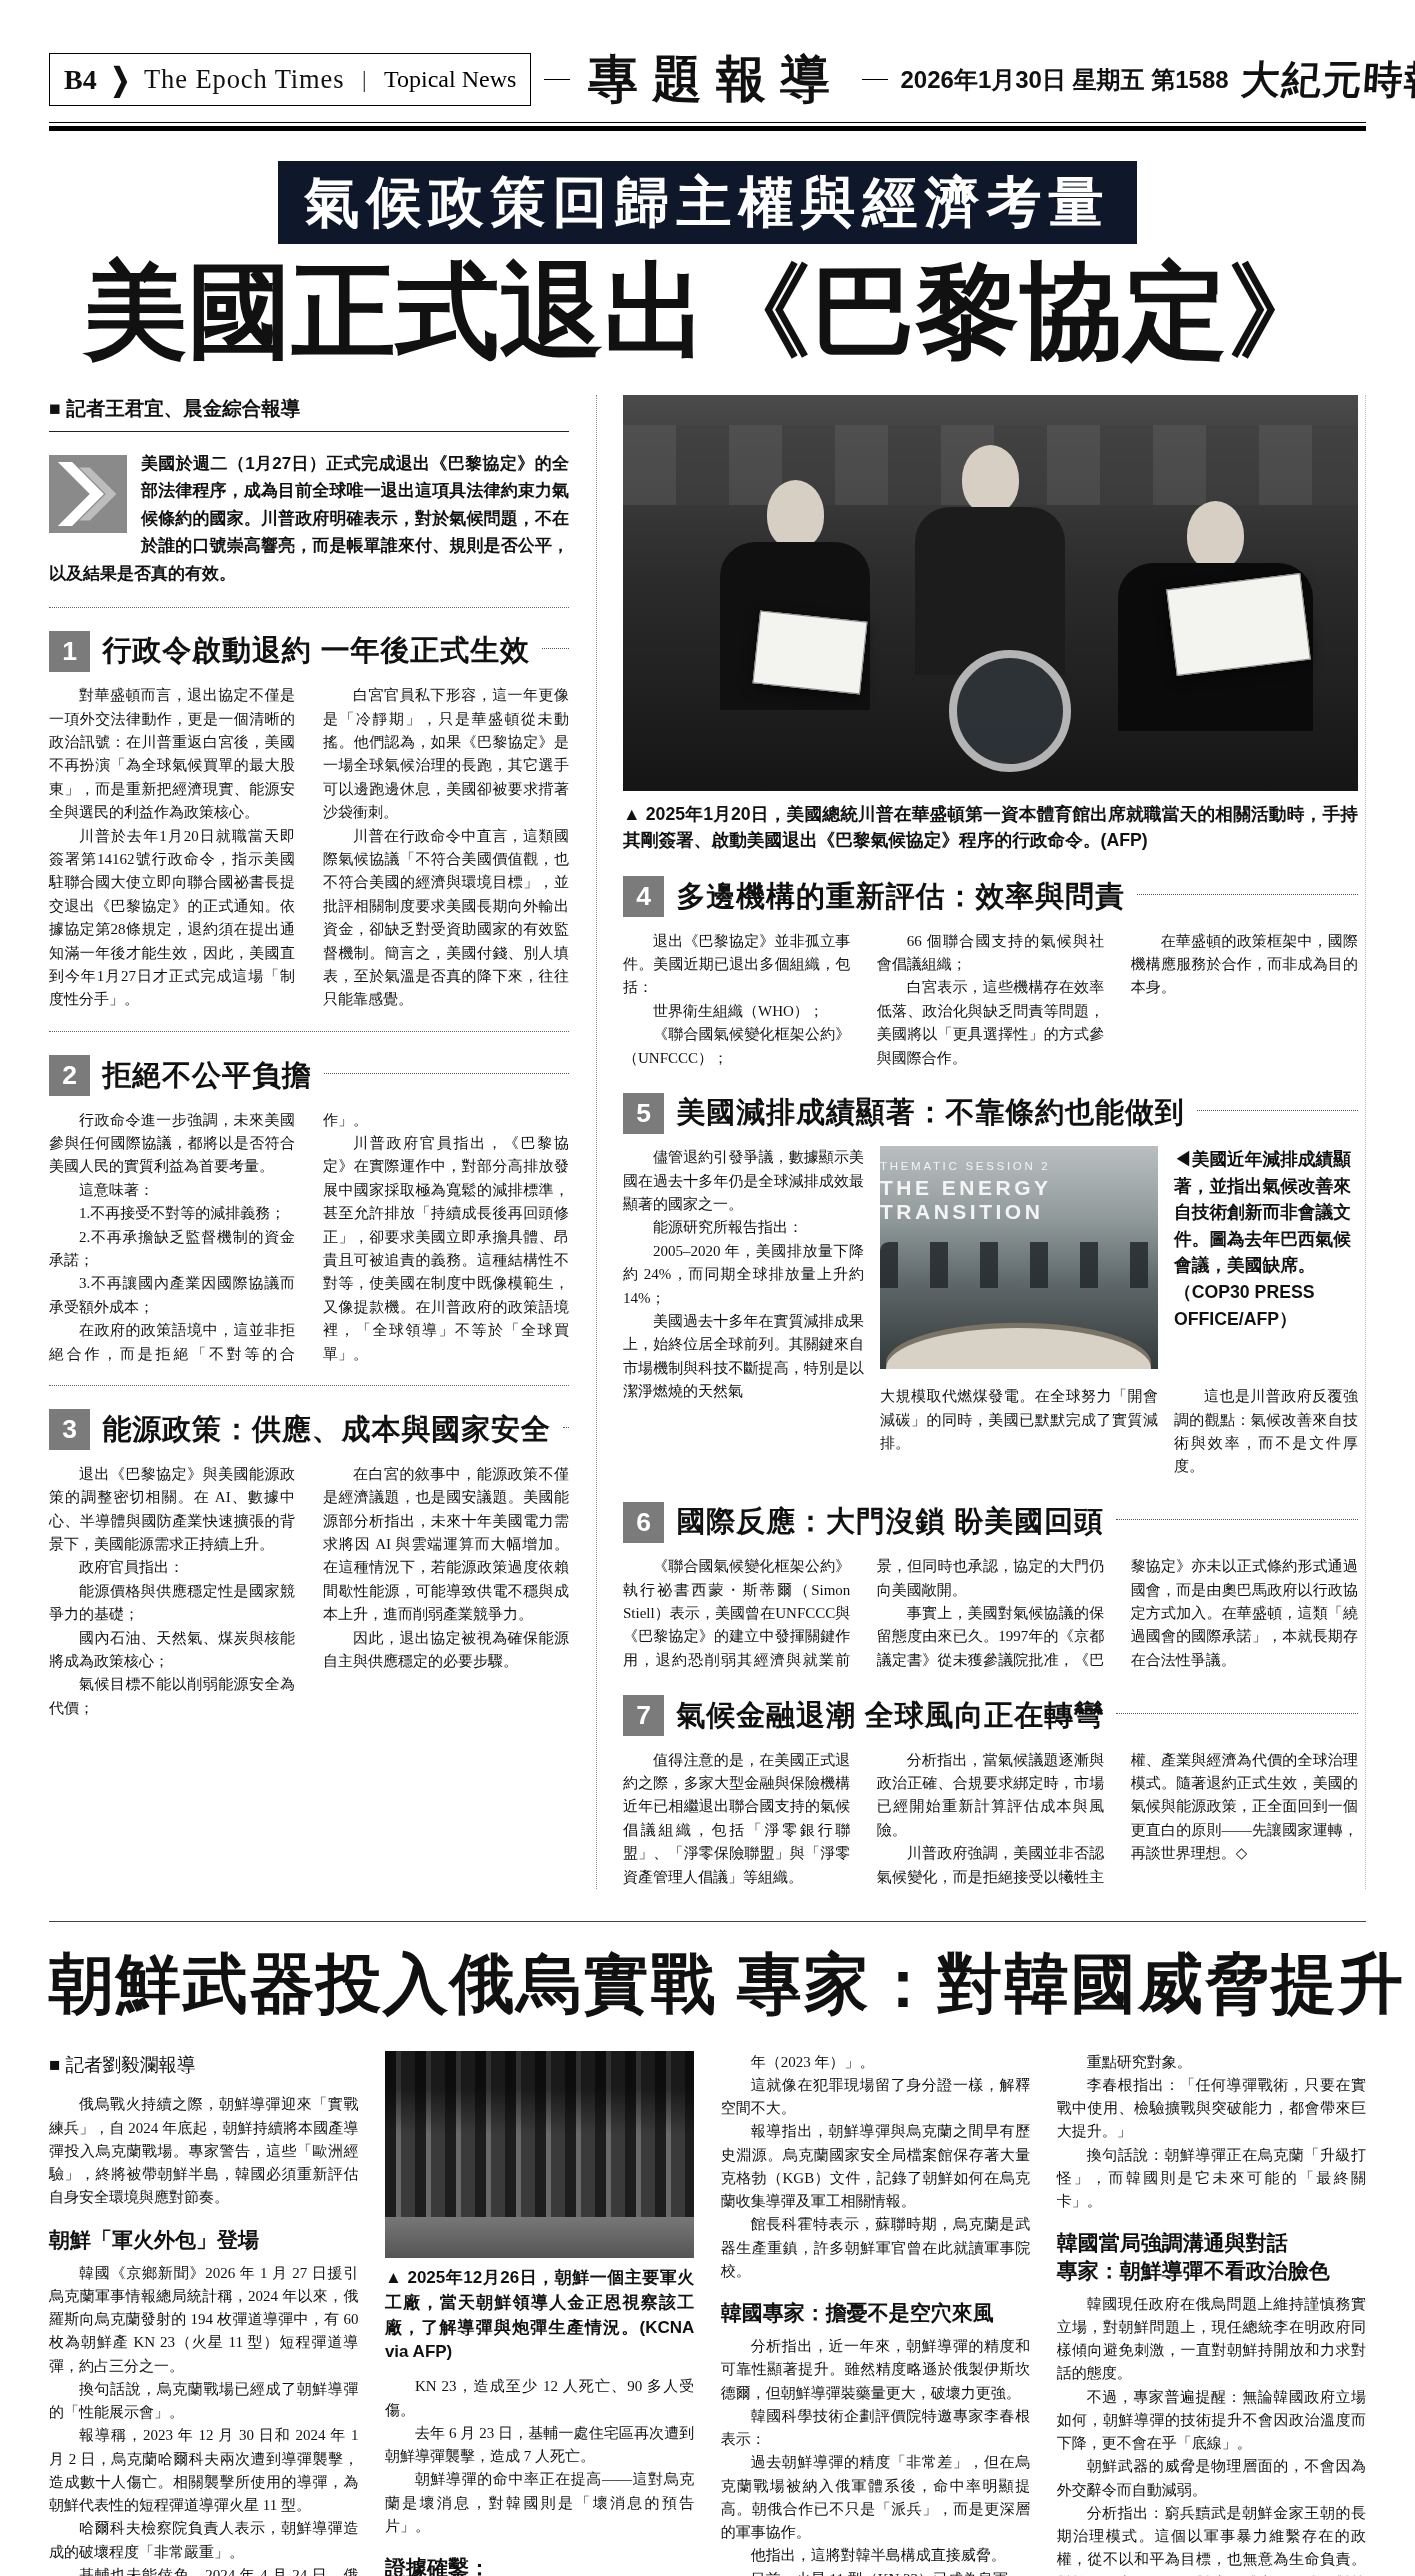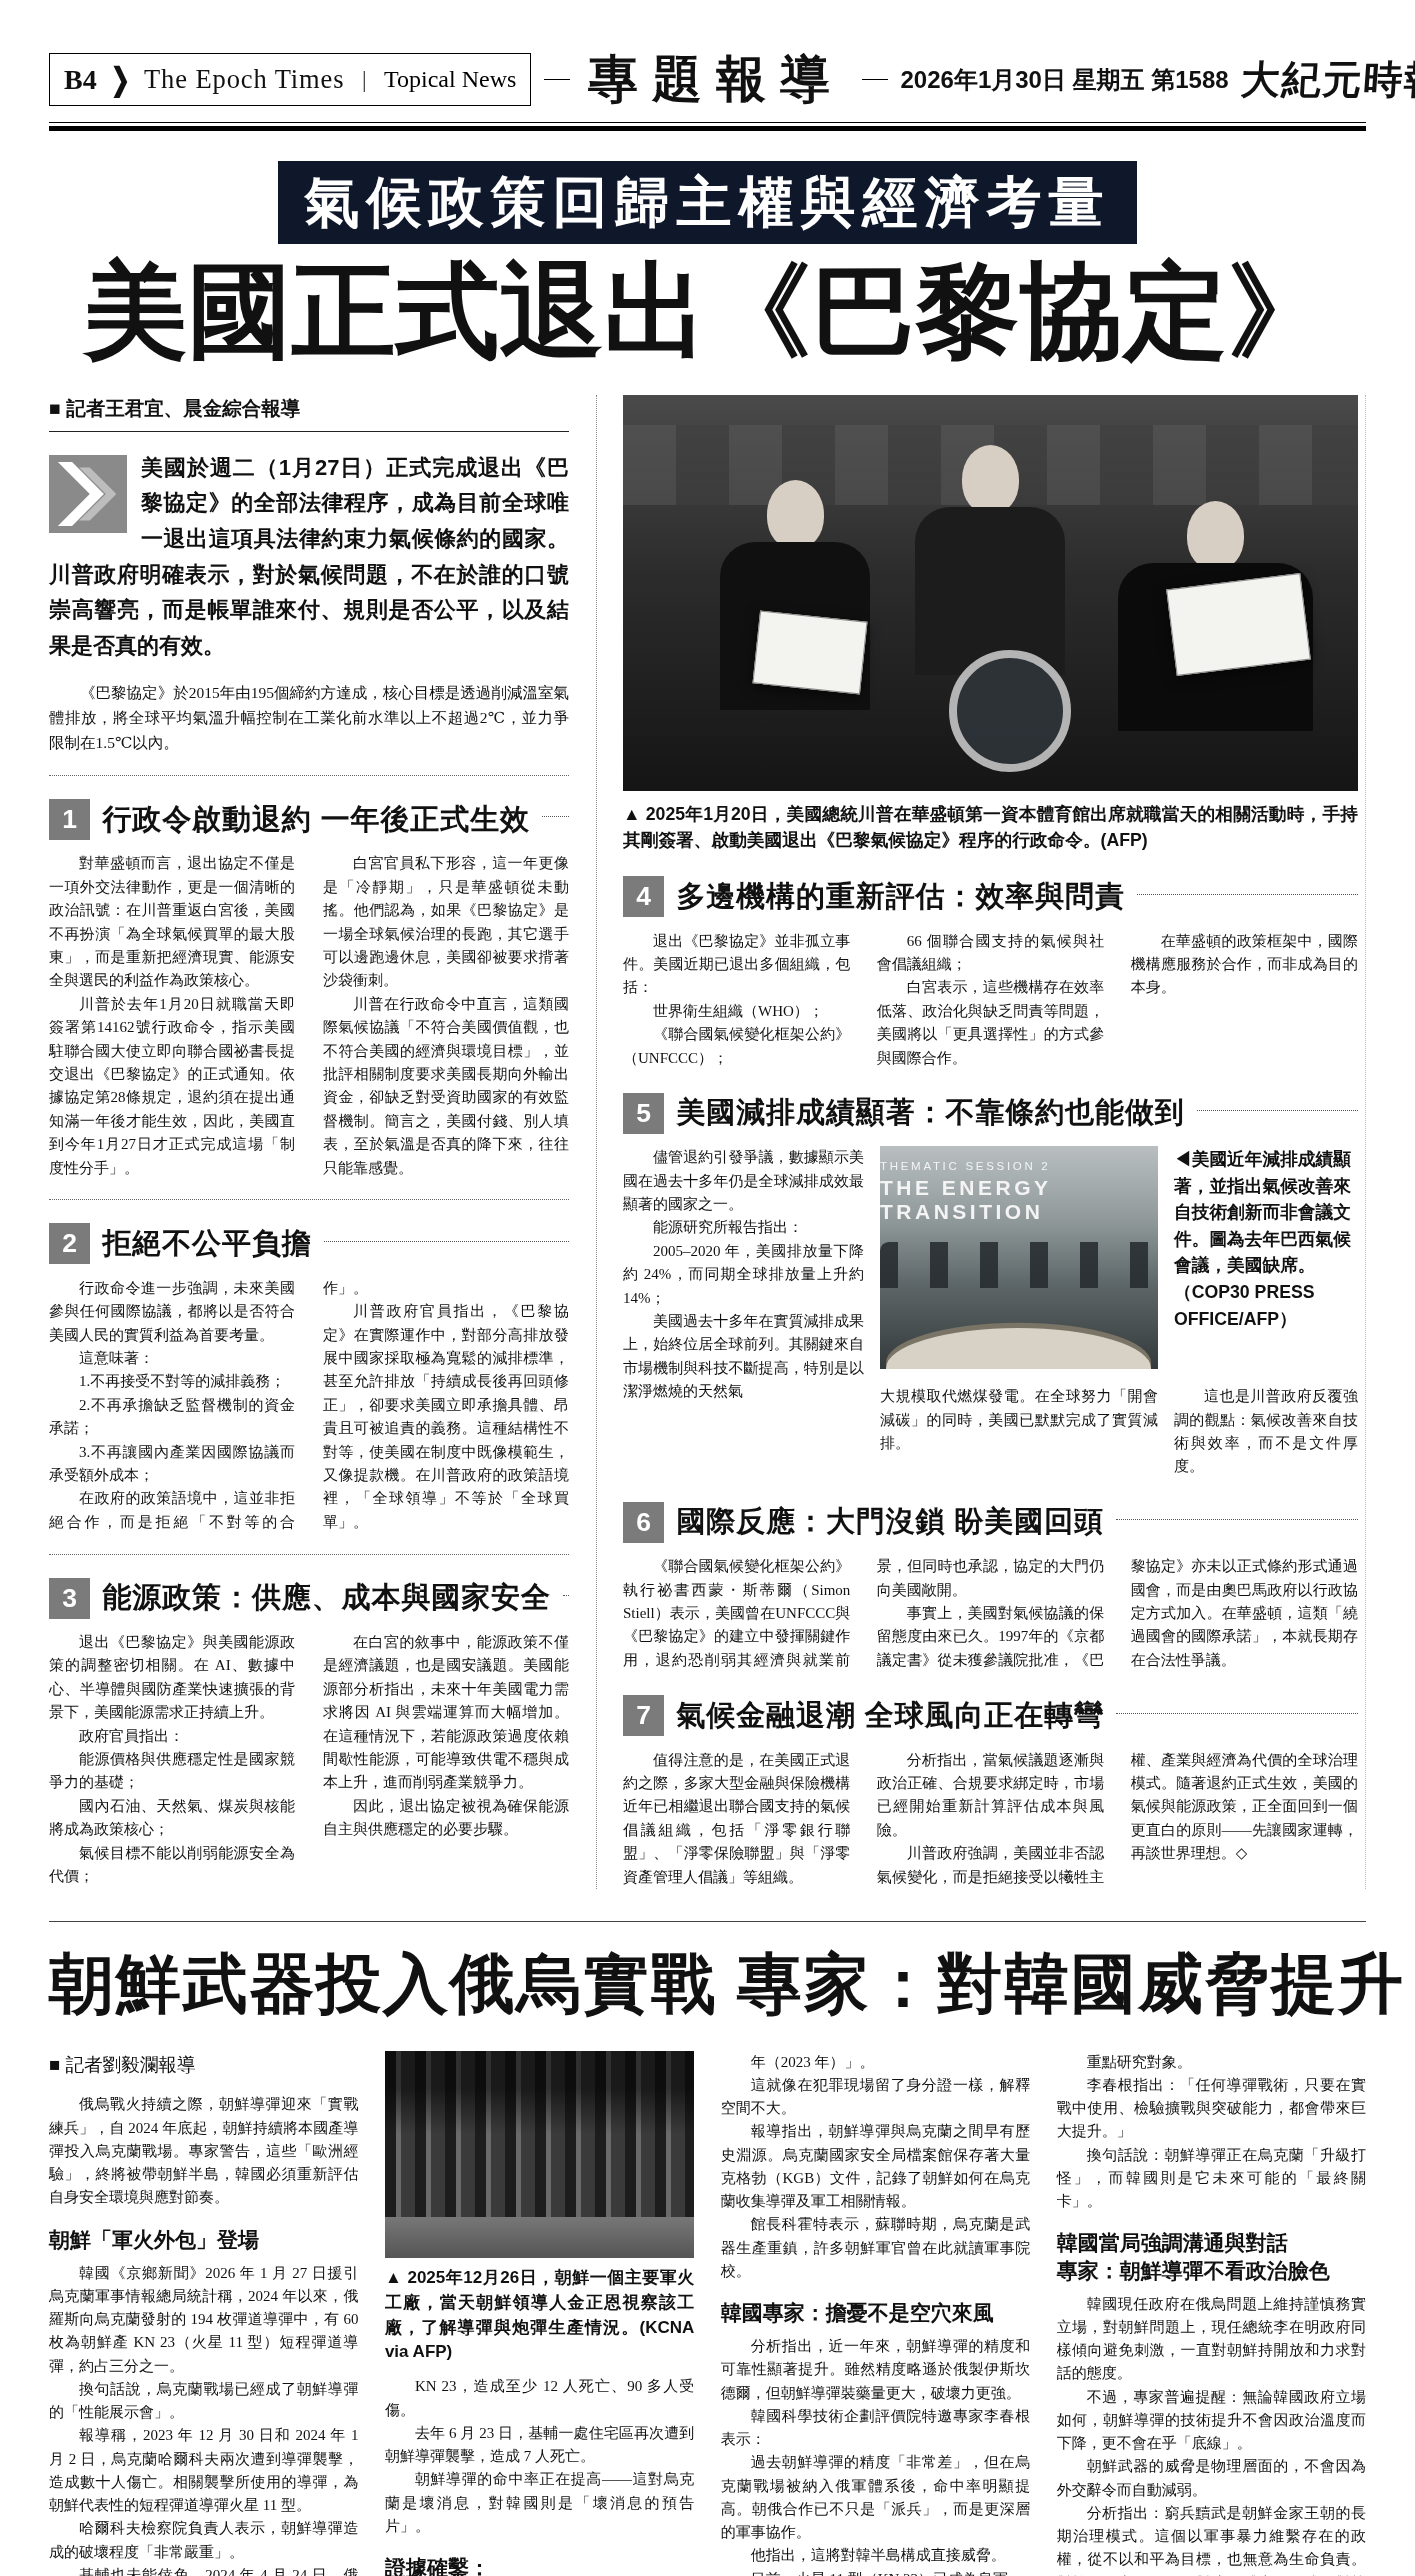--- a/index.html
+++ b/index.html
@@ -31,21 +31,21 @@
   .headline{font-size:104px;font-weight:900;text-align:center;line-height:1.08;
             letter-spacing:0;white-space:nowrap;margin:0;}
 
   
   .top-story{display:flex;margin-top:26.5px;}
   .left-group{width:520px;flex:none;padding-right:26.5px;border-right:1.8px dotted #888;}
   .right-group{flex:1;padding-left:26.5px;border-right:1.8px dotted #bbb;padding-right:7px;}
 
   .byline{font-family:"Liberation Sans",sans-serif;font-weight:bold;font-size:19.5px;
           border-bottom:1.8px solid #222;padding-bottom:8.8px;margin-bottom:17.7px;}
-  .lead-para{font-family:"Liberation Sans",sans-serif;font-weight:bold;font-size:22px;
+  .lead-para{font-family:"Liberation Sans",sans-serif;font-weight:bold;font-size:17px;
              line-height:1.62;text-align:justify;}
   .lead-arrow{float:left;width:78px;height:78px;background:#8a8a8a;margin:5.3px 14px 3.5px 0;position:relative;}
   .lead-arrow svg{position:absolute;inset:0;}
   .intro{font-size:15.5px;line-height:1.6;text-align:justify;text-indent:2em;margin:17.7px 0 0;}
   .h-dotted{border:none;border-top:1.8px dotted #666;margin:19.5px 0 0;}
 
   .sec-head{display:flex;align-items:center;margin:23px 0 12.4px;}
   .sec-num{width:41px;height:41px;background:#7b7b7b;color:#fff;flex:none;
            font-family:"Liberation Sans",sans-serif;font-weight:bold;font-size:26.5px;
            display:flex;align-items:center;justify-content:center;}
@@ -144,21 +144,20 @@
         <div class="lead-para">
           <span class="lead-arrow">
             <svg viewBox="0 0 88 88" xmlns="http://www.w3.org/2000/svg">
               <polygon points="10,8 46,44 10,80 26,80 62,44 26,8" fill="#ffffff"></polygon>
               <polygon points="34,14 64,44 34,74 46,74 76,44 46,14" fill="#bdbdbd"></polygon>
             </svg>
           </span>
           <span>美國於週二（1月27日）正式完成退出《巴黎協定》的全部法律程序，成為目前全球唯一退出這項具法律約束力氣候條約的國家。川普政府明確表示，對於氣候問題，不在於誰的口號崇高響亮，而是帳單誰來付、規則是否公平，以及結果是否真的有效。</span>
         </div>
 
-        <p class="intro">《巴黎協定》於2015年由195個締約方達成，核心目標是透過削減溫室氣體排放，將全球平均氣溫升幅控制在工業化前水準以上不超過2℃，並力爭限制在1.5℃以內。</p>
         <hr class="h-dotted">
 
         <div class="sec-head">
           <span class="sec-num">1</span>
           <span class="sec-title">行政令啟動退約 一年後正式生效</span>
           <span class="sec-lead"></span>
         </div>
         <div class="cols cols-2">
             <p class="para">對華盛頓而言，退出協定不僅是一項外交法律動作，更是一個清晰的政治訊號：在川普重返白宮後，美國不再扮演「為全球氣候買單的最大股東」，而是重新把經濟現實、能源安全與選民的利益作為政策核心。</p>
             <p class="para">川普於去年1月20日就職當天即簽署第14162號行政命令，指示美國駐聯合國大使立即向聯合國祕書長提交退出《巴黎協定》的正式通知。依據協定第28條規定，退約須在提出通知滿一年後才能生效，因此，美國直到今年1月27日才正式完成這場「制度性分手」。</p>

